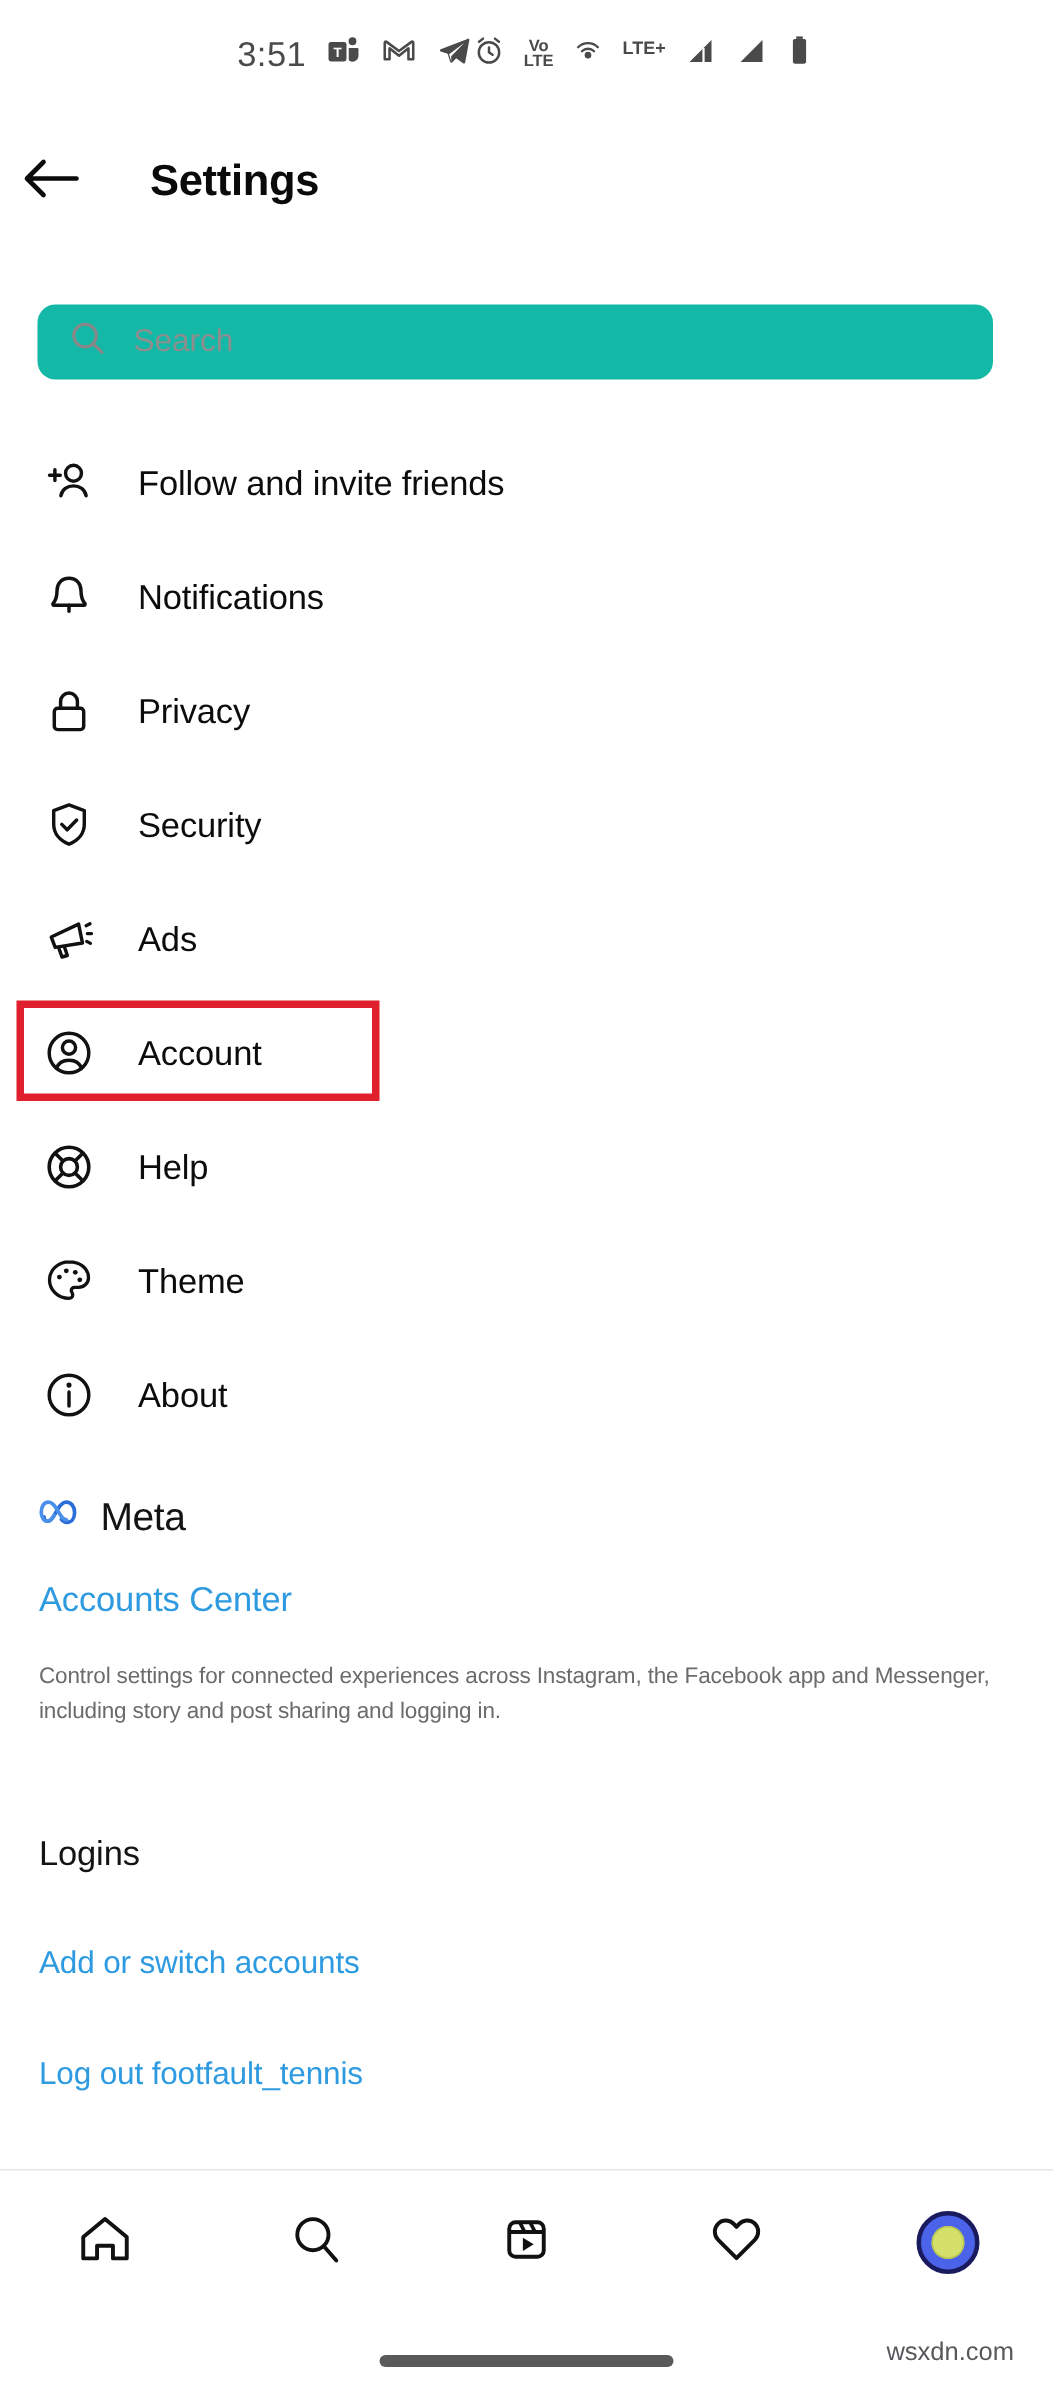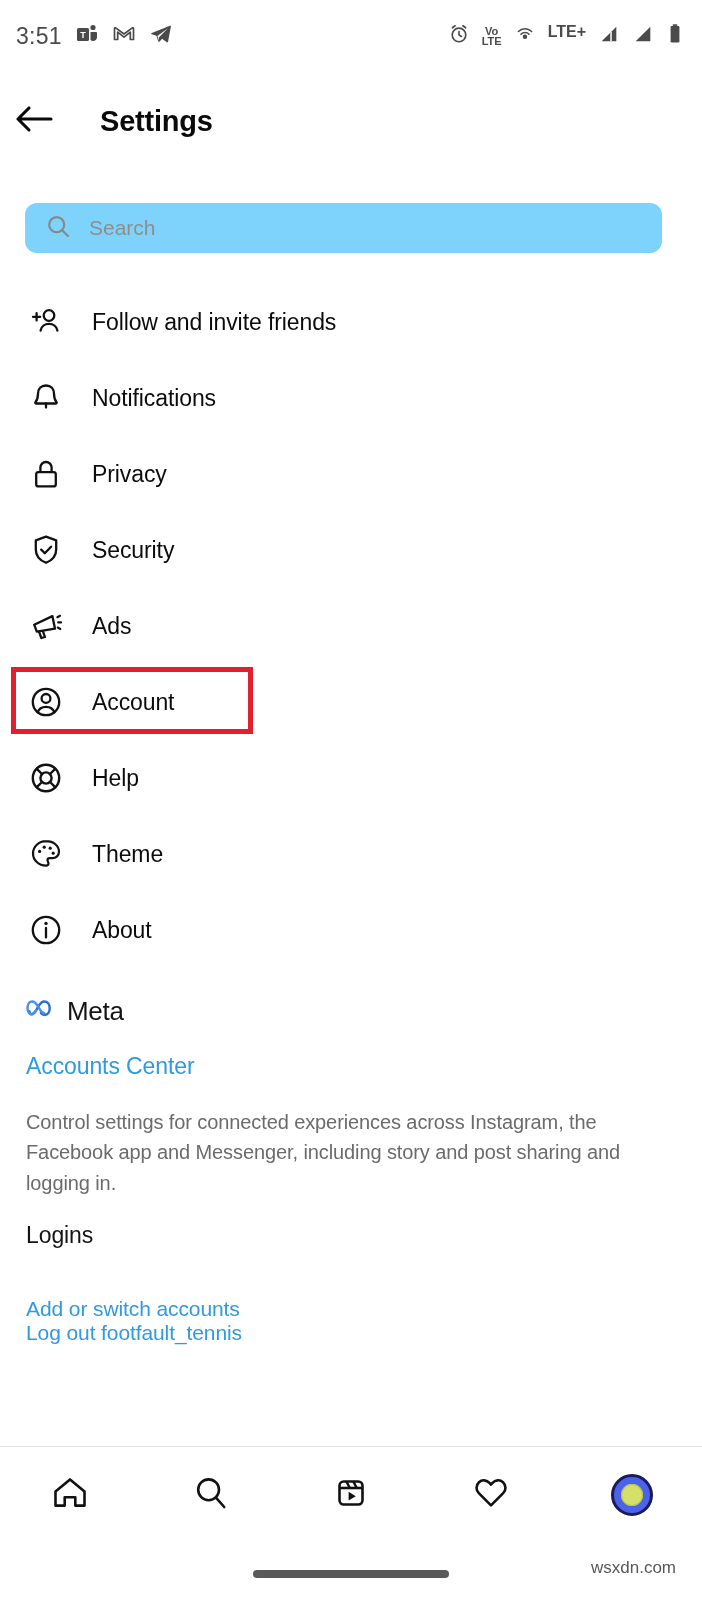--- a/index.html
+++ b/index.html
@@ -17,42 +17,42 @@
     background: #ffffff;
   }
 
   
   .statusbar {
     position: absolute;
     top: 0; left: 0;
     width: 702px; height: 72px;
     display: flex;
     align-items: center;
-    justify-content: space-between;
+    justify-content: center;
     padding: 0 18px 0 16px;
   }
   .sb-left { display: flex; align-items: center; gap: 13px; }
   .sb-right { display: flex; align-items: center; gap: 12px; }
   .sb-time {
     font-size: 23px;
     color: #4a4a4a;
     letter-spacing: 0.3px;
     font-family: "Liberation Sans", sans-serif;
   }
   .sb-ico { display: block; }
   .volte-txt {
     display: flex; flex-direction: column;
     line-height: 0.95;
     color: #4a4a4a;
     font-size: 11px; font-weight: bold;
     align-items: center;
   }
   .lte-txt {
     color: #4a4a4a;
-    font-size: 16px; font-weight: bold;
+    font-size: 12px; font-weight: bold;
     line-height: 1;
     position: relative;
     top: -4px;
   }
 
   
   .header {
     position: absolute;
     top: 80px; left: 0;
     width: 702px; height: 82px;
@@ -71,21 +71,21 @@
     color: #0a0a0a;
     margin-left: 44px;
     letter-spacing: -0.2px;
   }
 
   
   .search-wrap {
     position: absolute;
     top: 203px; left: 25px;
     width: 637px; height: 50px;
-    background: #7dd3fc;
+    background: #14b8a6;
     border-radius: 12px;
     display: flex;
     align-items: center;
     padding-left: 20px;
     cursor: text;
   }
   .search-input {
     border: none;
     background: transparent;
     outline: none;
@@ -153,21 +153,21 @@
   .accounts-center {
     display: block;
     margin-top: 26px;
     font-size: 23px;
     color: #2e9ae0;
     cursor: pointer;
     letter-spacing: -0.1px;
   }
   .meta-desc {
     margin-top: 27px;
-    font-size: 20px;
+    font-size: 15px;
     line-height: 1.52;
     color: #6b6b6b;
     width: 640px;
     letter-spacing: -0.1px;
   }
 
   
   .logins-sect {
     position: absolute;
     top: 1222px; left: 26px;
@@ -179,21 +179,21 @@
     letter-spacing: -0.1px;
   }
   .login-link {
     display: block;
     font-size: 21px;
     color: #2e9ae0;
     cursor: pointer;
     letter-spacing: -0.1px;
   }
   .login-link.first { margin-top: 48px; }
-  .login-link.second { }
+  .login-link.second { margin-top: 50px; }
 
   
   .bottom-nav {
     position: absolute;
     left: 0; bottom: 57px;
     width: 702px; height: 97px;
     border-top: 1px solid #e6e6e6;
     display: flex;
     align-items: center;
     justify-content: space-around;

